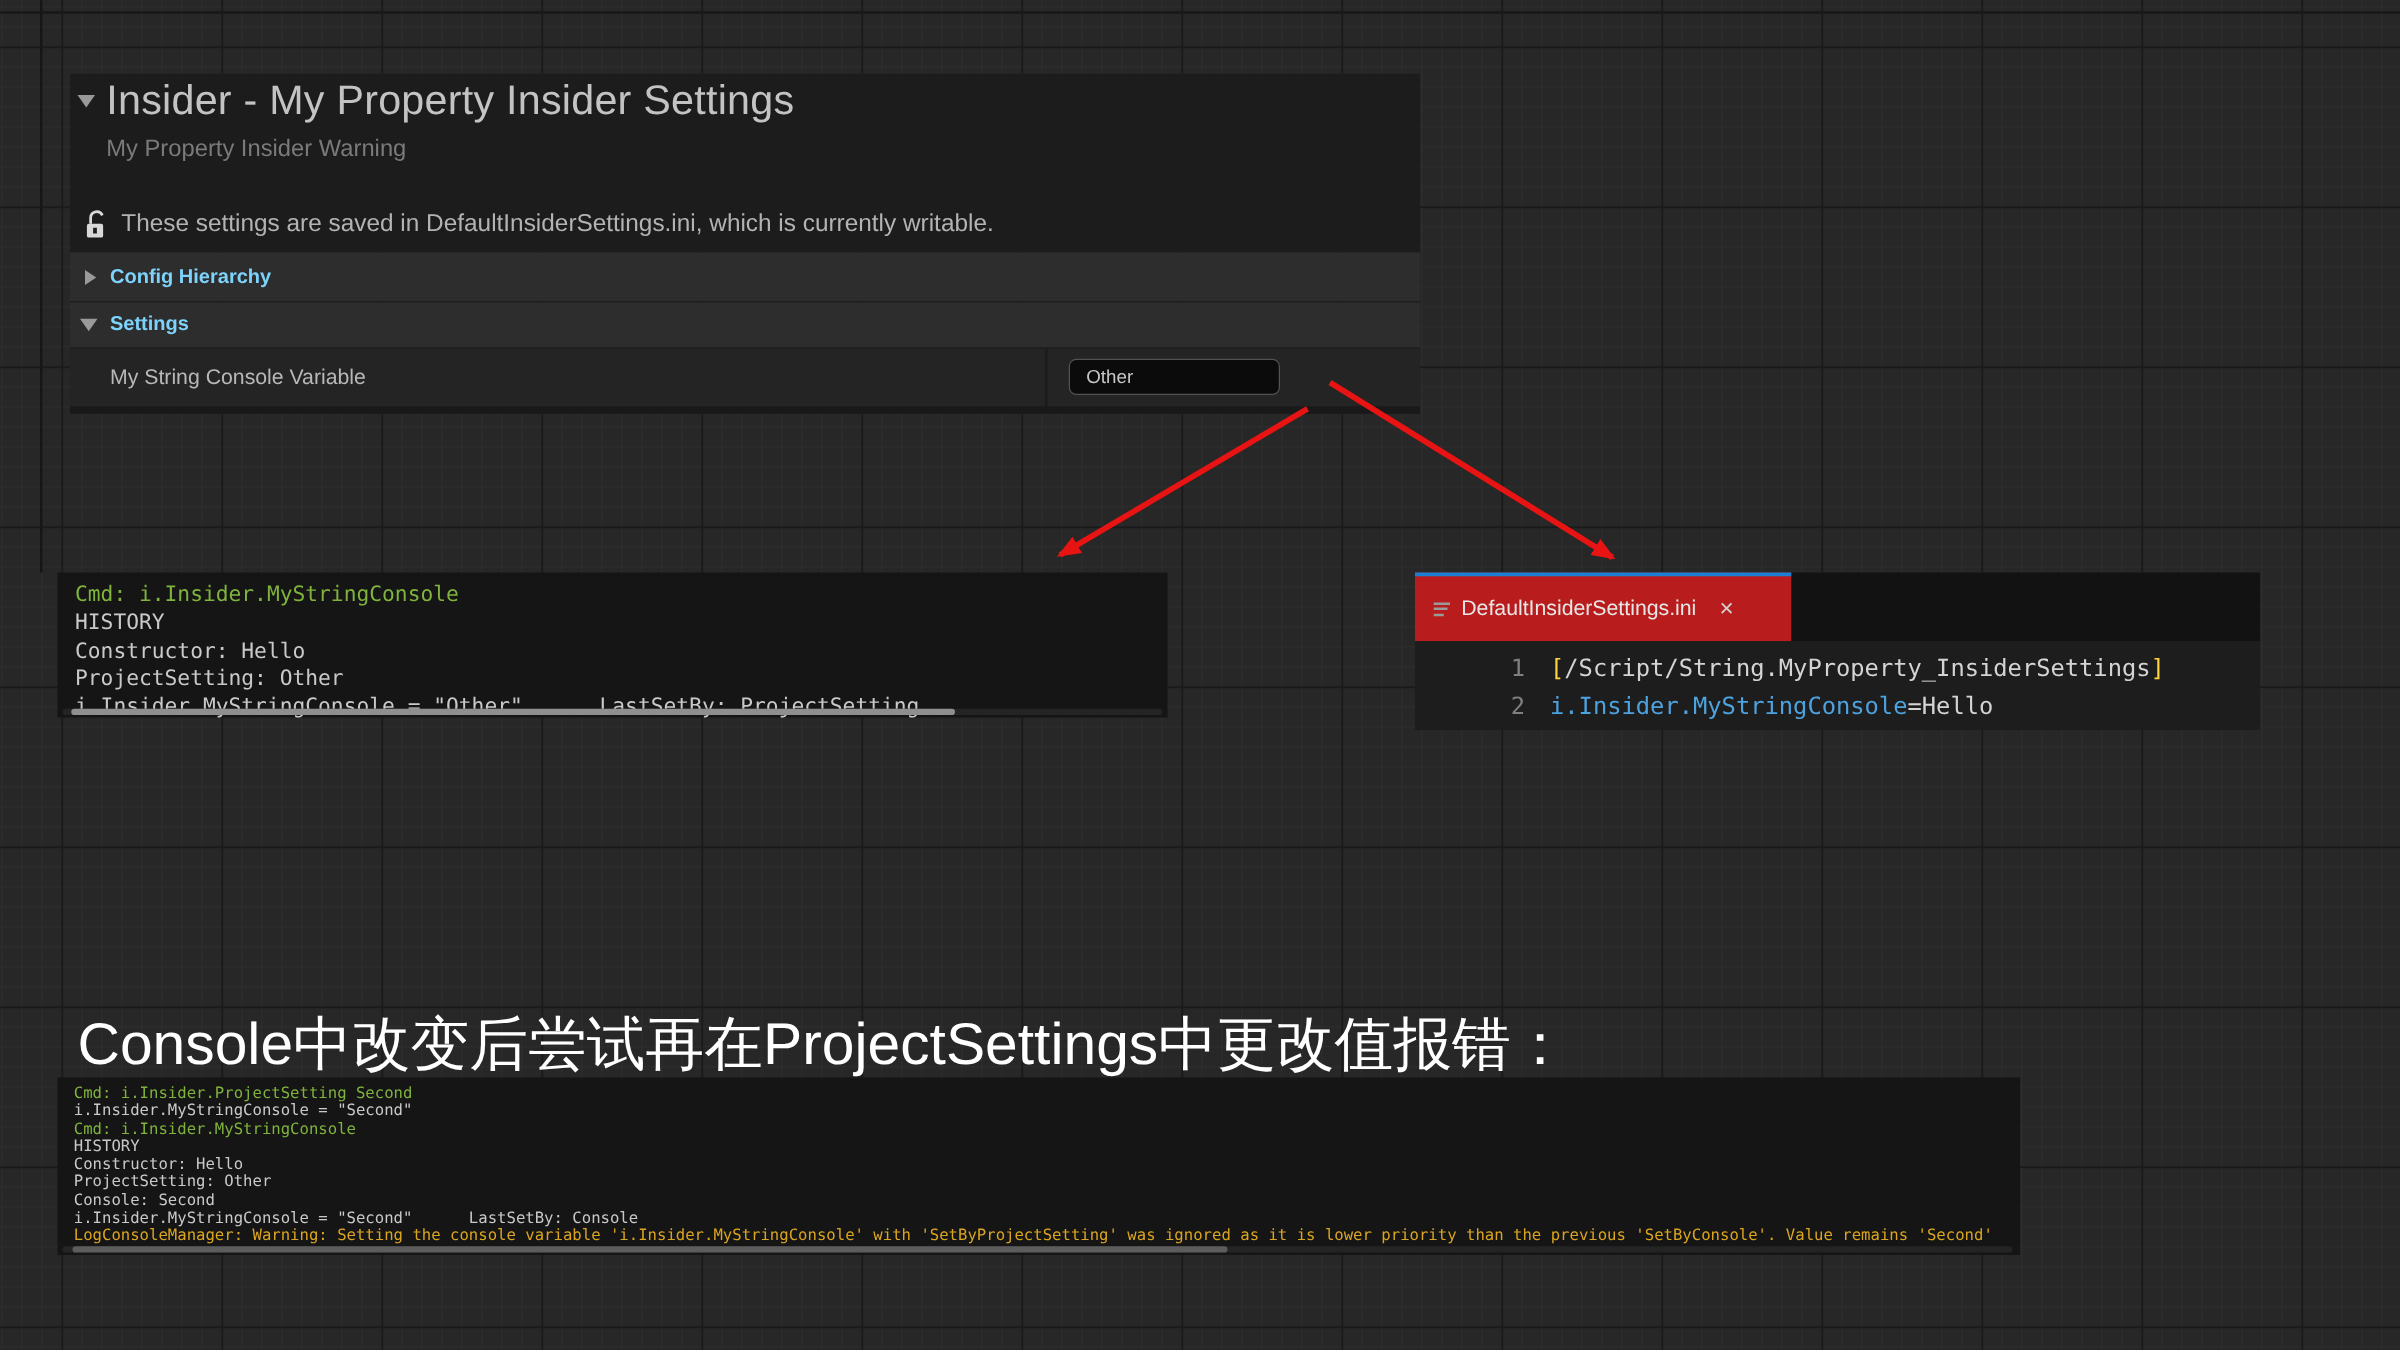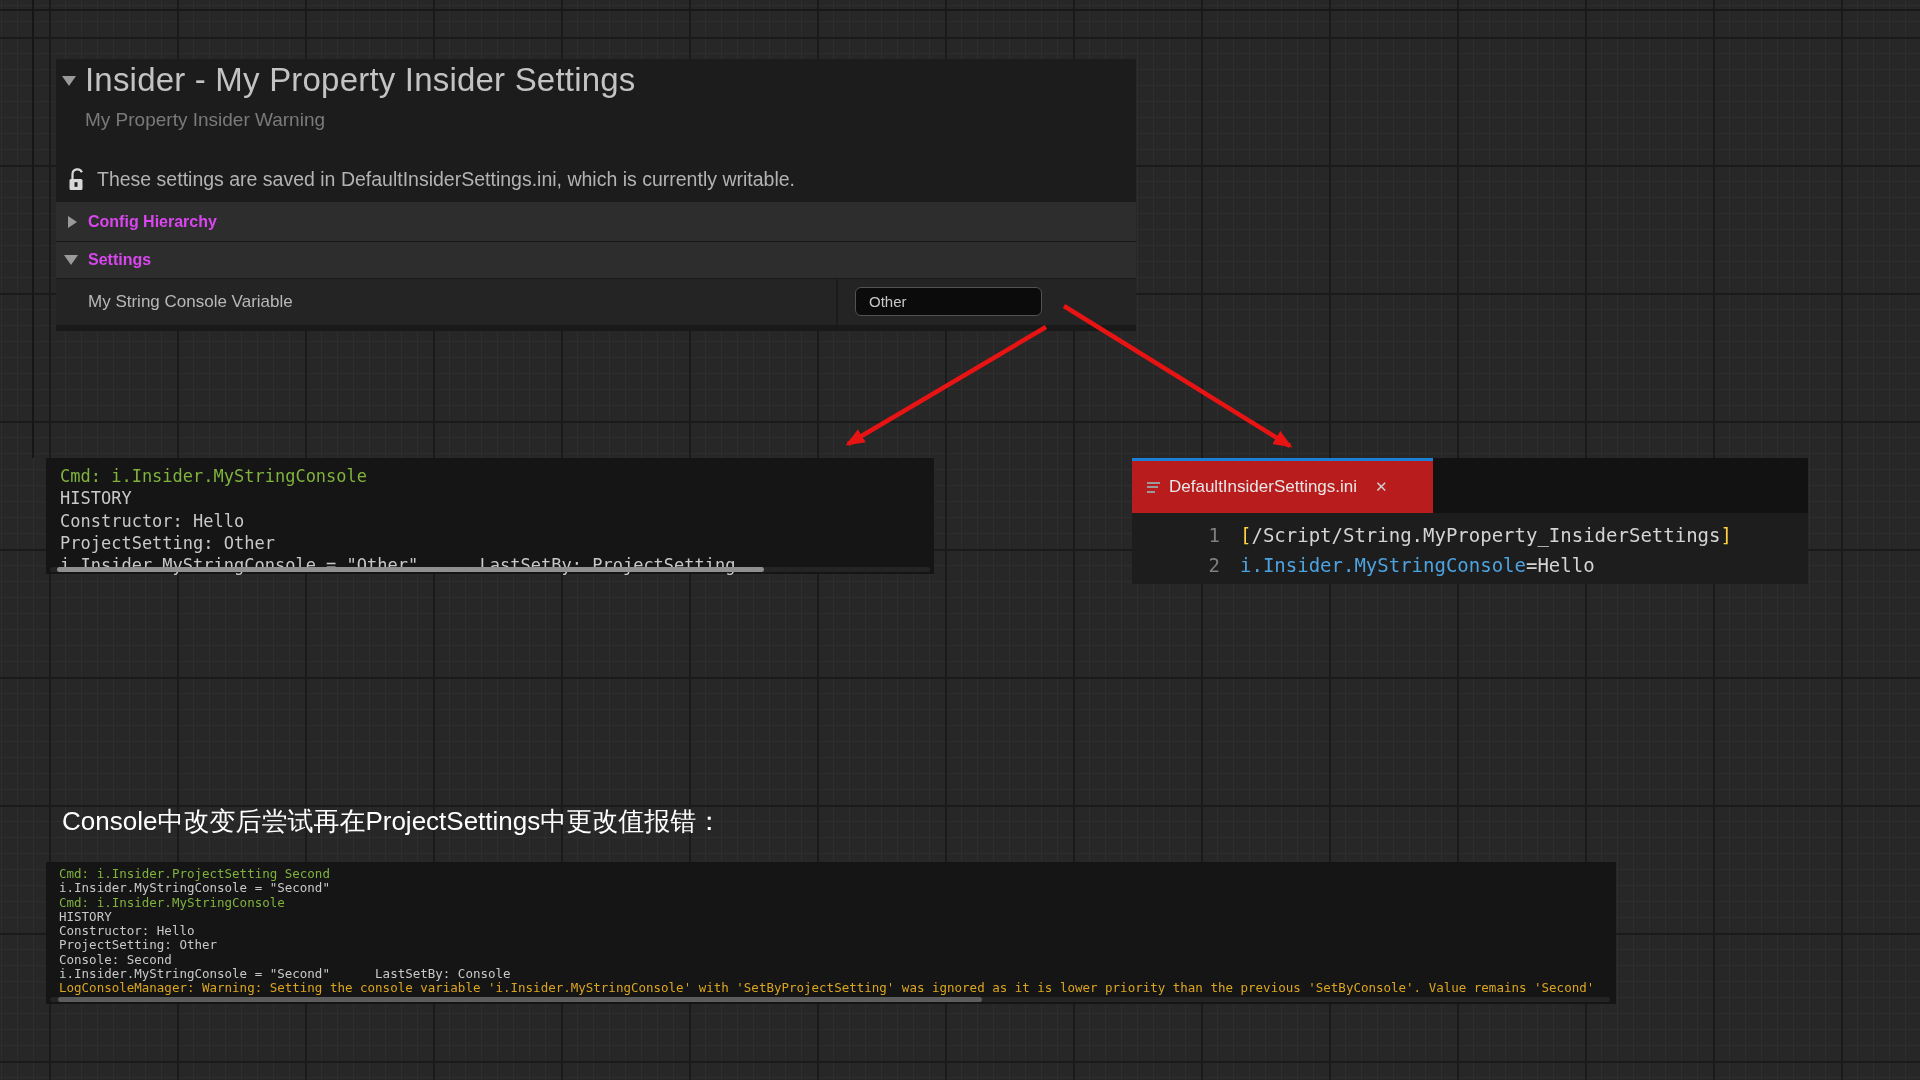--- a/index.html
+++ b/index.html
@@ -30,26 +30,26 @@
   .sp-saverow{position:absolute;left:13px;top:108px;display:flex;align-items:center;gap:11px;}
   .sp-saverow .txt{font-size:19.5px;color:#b3b3b3;}
   .row{position:absolute;left:0;width:100%;background:#2d2d2d;border-bottom:1px solid #191919;}
   .row-config{top:143px;height:40px;}
   .row-console{top:183px;height:37px;}
   .tri-right{position:absolute;left:12px;top:14px;width:0;height:0;
     border-top:6px solid transparent;border-bottom:6px solid transparent;border-left:9px solid #9a9a9a;}
   .tri-down{position:absolute;left:8px;top:13px;width:0;height:0;
     border-left:7px solid transparent;border-right:7px solid transparent;border-top:10px solid #9a9a9a;}
   .row-label{position:absolute;left:32px;top:0;height:100%;display:flex;align-items:center;
-    font-size:16px;font-weight:bold;color:#d946ef;}
+    font-size:16px;font-weight:bold;color:#7dd3fc;}
   .row-prop{position:absolute;left:0;top:220px;width:100%;height:46px;background:#242424;}
   .prop-label{position:absolute;left:32px;top:0;height:46px;display:flex;align-items:center;
     font-size:17px;color:#b8b8b8;font-weight:normal;}
   .prop-divider{position:absolute;left:780px;top:0;width:2px;height:46px;background:#1b1b1b;}
-  .prop-input{position:absolute;left:799px;top:8px;width:187px;height:29px;background:#0b0b0b;
+  .prop-input{position:absolute;left:799px;top:8px;width:169px;height:29px;background:#0b0b0b;
     border:1.5px solid #525252;border-radius:6px;color:#c8c8c8;font-size:15px;
     display:flex;align-items:center;padding-left:13px;font-family:"Liberation Sans",sans-serif;}
   .sp-bottomstrip{position:absolute;left:0;top:266px;width:100%;height:6px;background:#191919;}
 
   
   .console{position:absolute;background:#151515;font-family:"DejaVu Sans Mono","Liberation Mono",monospace;}
   .console-left{left:46px;top:458px;width:888px;height:116px;padding:7px 0 0 14px;
     font-size:17px;line-height:22.3px;}
   .console-bottom{left:46px;top:862px;width:1570px;height:142px;padding:5px 0 0 13px;
     font-size:12.5px;line-height:14.3px;}
@@ -78,21 +78,21 @@
     overflow:hidden;font-family:"DejaVu Sans Mono","Liberation Mono",monospace;font-size:19px;
     padding-top:7px;}
   .eline{position:relative;height:30px;line-height:30px;}
   .lnum{position:absolute;left:0;top:0;width:88px;text-align:right;color:#7f7f7f;}
   .ecode{margin-left:108px;white-space:pre;}
   .sg-gold{color:#ffd23e;}
   .sg-plain{color:#d4d4d4;}
   .sg-blue{color:#4da3e0;}
 
   
-  .caption{position:absolute;left:62px;top:804px;font-size:26px;color:#ffffff;
+  .caption{position:absolute;left:62px;top:804px;font-size:47px;color:#ffffff;
     font-family:"Liberation Sans","DejaVu Sans",sans-serif;white-space:nowrap;}
 
   .arrows{position:absolute;left:0;top:0;pointer-events:none;z-index:6;}
   .lockicon{flex:0 0 auto;}
 </style>
 </head>
 <body>
 
 <div class="stage">
   <div class="edge-h"></div>

